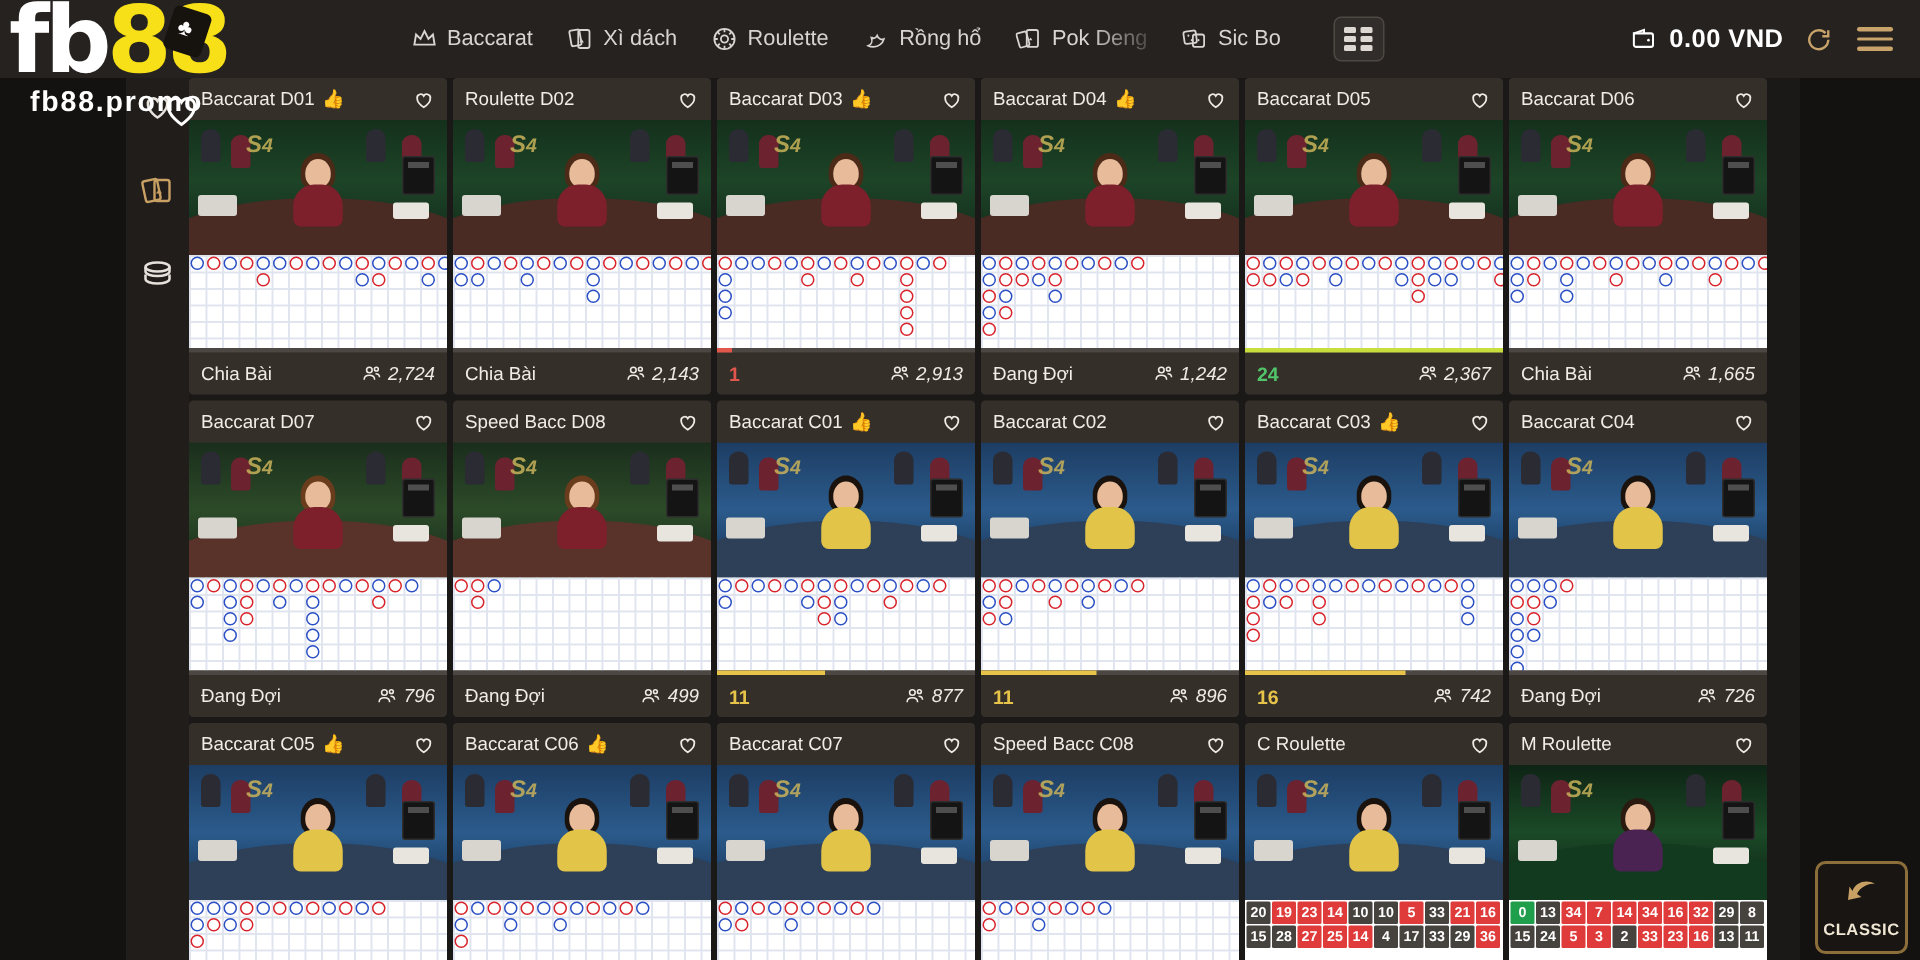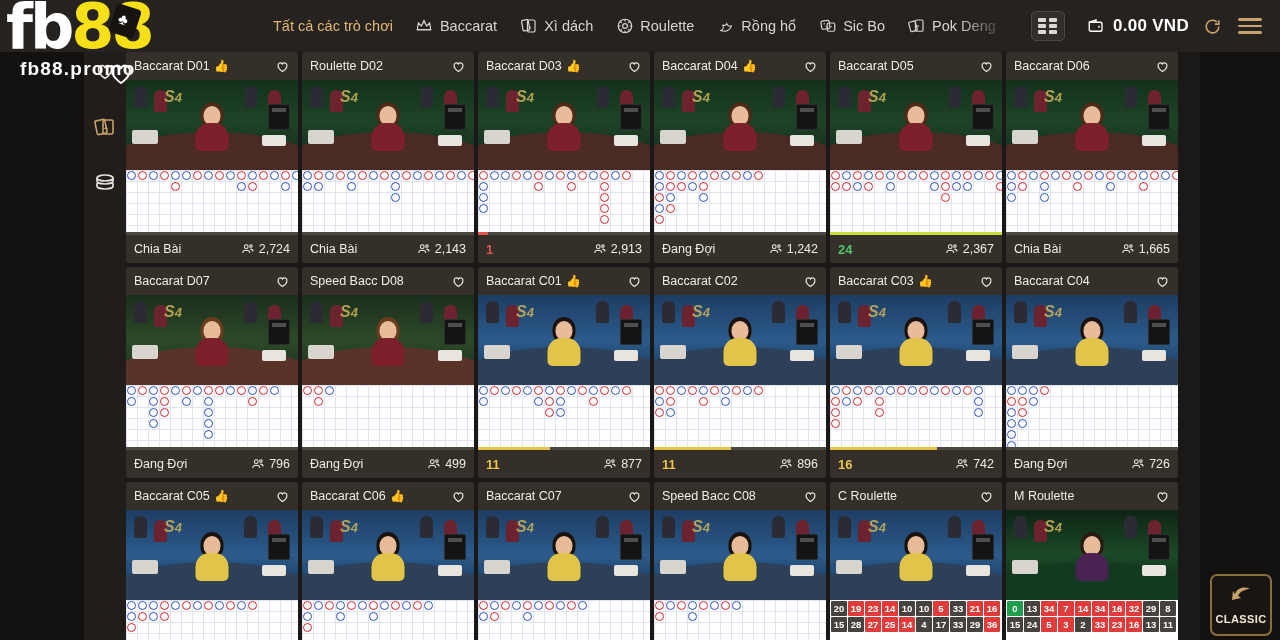--- a/index.html
+++ b/index.html
@@ -88,21 +88,21 @@
   .progress { height:3px; background:#4c4742; position:relative; }
   .progress i { position:absolute; left:0; top:0; bottom:0; display:block; }
 
   .card-foot { height:28px; display:flex; align-items:center; padding:0 8px;
     background:#343029; }
   .status { font-size:12.5px; color:#f0ece7; white-space:nowrap; }
   .status.count-red { color:#e2574c; font-weight:bold; font-size:13px; }
   .status.count-green { color:#52c46a; font-weight:bold; font-size:13px; }
   .status.count-yellow { color:#e8c34a; font-weight:bold; font-size:13px; }
   .players { margin-left:auto; display:flex; align-items:center; gap:4px;
-    color:#efeae4; font-size:12.5px; }
+    color:#efeae4; font-size:12.5px;font-style:italic; }
 
   
   .roul-nums { background:#fff; height:62px; padding:1px; display:flex;
     flex-direction:column; gap:1px; }
   .rn-row { display:flex; gap:1px; height:15px; }
   .rn { width:16px; height:15px; display:flex; align-items:center;
     justify-content:center; font-size:9.5px; color:#fff; font-weight:bold;
     border-radius:1px; flex:0 0 auto; }
   .rn-r { background:#e03b3b; } .rn-k { background:#46423e; } .rn-g { background:#1f9e4b; }
 
@@ -140,23 +140,20 @@
     display:flex; flex-direction:column; align-items:center; justify-content:center;
     gap:2px; cursor:pointer; }
   .classic-lbl { color:#f0e6d4; font-size:11px; font-weight:bold; letter-spacing:.4px; }
 </style>
 </head>
 <body>
 
 <div class="header">
   <div class="hdr-spacer"></div>
   <nav class="nav" id="nav">
-      <div class="nav-item active">
-        <span>Tất cả các trò chơi</span>
-      </div>
       <div class="nav-item">
         <span class="nav-ico">
           <svg width="18" height="18" viewBox="0 0 24 24" fill="none" stroke="currentColor" stroke-width="1.7">
             <path d="M3 17h18l-1.5-9-4 4L12 5l-3.5 7-4-4L3 17z"></path>
           </svg>
         </span>
         <span>Baccarat</span>
       </div>
       <div class="nav-item">
         <span class="nav-ico">
@@ -179,42 +176,42 @@
         <span>Roulette</span>
       </div>
       <div class="nav-item">
         <span class="nav-ico">
           <svg width="18" height="18" viewBox="0 0 24 24" fill="none" stroke="currentColor" stroke-width="1.5">
             <path d="M5 18c3-1 4-4 3-7 2 1 4 0 5-2 1 3 4 4 6 3-1 4-5 7-9 7-2 0-4-.4-5-1z"></path>
             <circle cx="9" cy="11" r=".9" fill="currentColor" stroke="none"></circle>
           </svg>
         </span>
         <span>Rồng hổ</span>
+      </div>
+      <div class="nav-item faded">
+        <span class="nav-ico">
+          <svg width="18" height="18" viewBox="0 0 24 24" fill="none" stroke="currentColor" stroke-width="1.6">
+            <rect x="2" y="6" width="9" height="13" rx="1.5" transform="rotate(-16 6.5 12)"></rect>
+            <rect x="10" y="4" width="10" height="15" rx="1.7"></rect>
+            <path d="M15 13l-1.6-2.4L11.8 13H15z" fill="currentColor" stroke="none"></path>
+          </svg>
+        </span>
+        <span>Pok Deng</span>
       </div>
       <div class="nav-item">
         <span class="nav-ico">
           <svg width="18" height="18" viewBox="0 0 24 24" fill="none" stroke="currentColor" stroke-width="1.6">
             <rect x="3" y="5" width="11" height="11" rx="2" transform="rotate(-8 8 10)"></rect>
             <rect x="11" y="8" width="10" height="11" rx="2"></rect>
             <circle cx="7" cy="9" r=".9" fill="currentColor" stroke="none"></circle>
             <circle cx="10" cy="13" r=".9" fill="currentColor" stroke="none"></circle>
             <circle cx="16" cy="13" r=".9" fill="currentColor" stroke="none"></circle>
           </svg>
         </span>
         <span>Sic Bo</span>
-      </div>
-      <div class="nav-item faded">
-        <span class="nav-ico">
-          <svg width="18" height="18" viewBox="0 0 24 24" fill="none" stroke="currentColor" stroke-width="1.6">
-            <rect x="2" y="6" width="9" height="13" rx="1.5" transform="rotate(-16 6.5 12)"></rect>
-            <rect x="10" y="4" width="10" height="15" rx="1.7"></rect>
-            <path d="M15 13l-1.6-2.4L11.8 13H15z" fill="currentColor" stroke="none"></path>
-          </svg>
-        </span>
-        <span>Pok Deng</span>
       </div>
     </nav>
   <div class="view-toggle">
     <div class="vt-grid">
       <i></i>
         <i></i>
         <i></i>
         <i></i>
         <i></i>
         <i></i>

